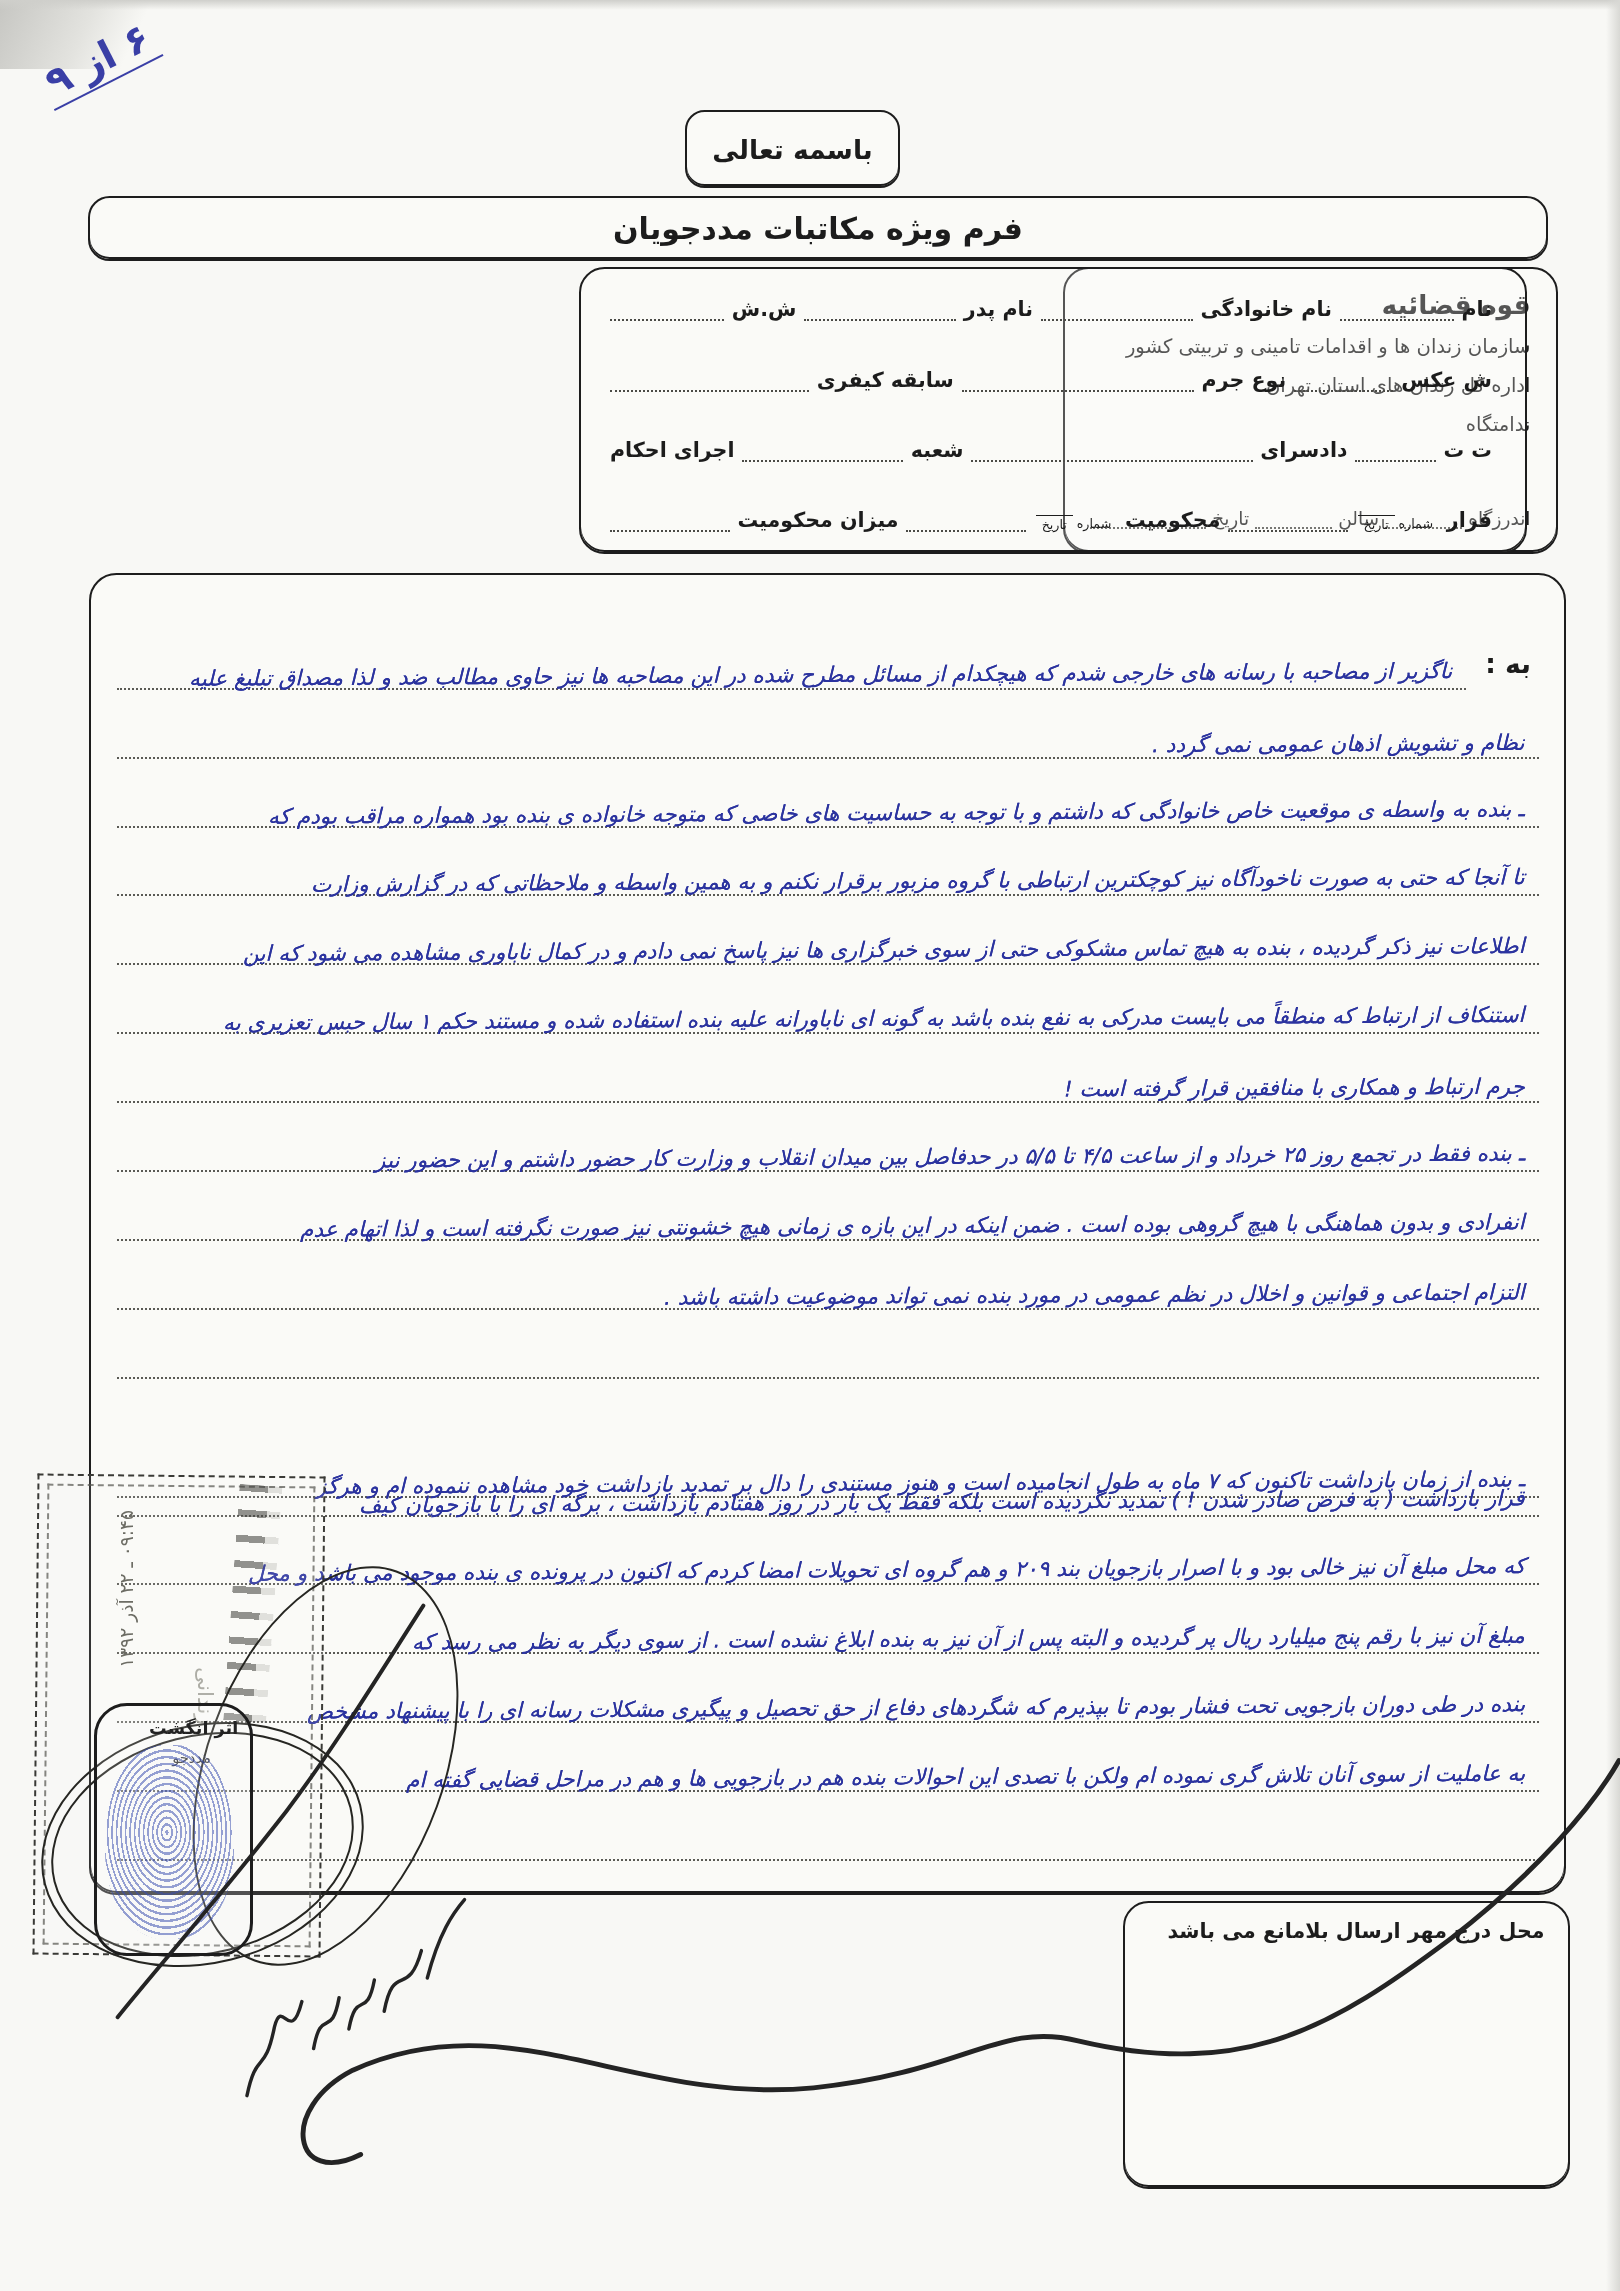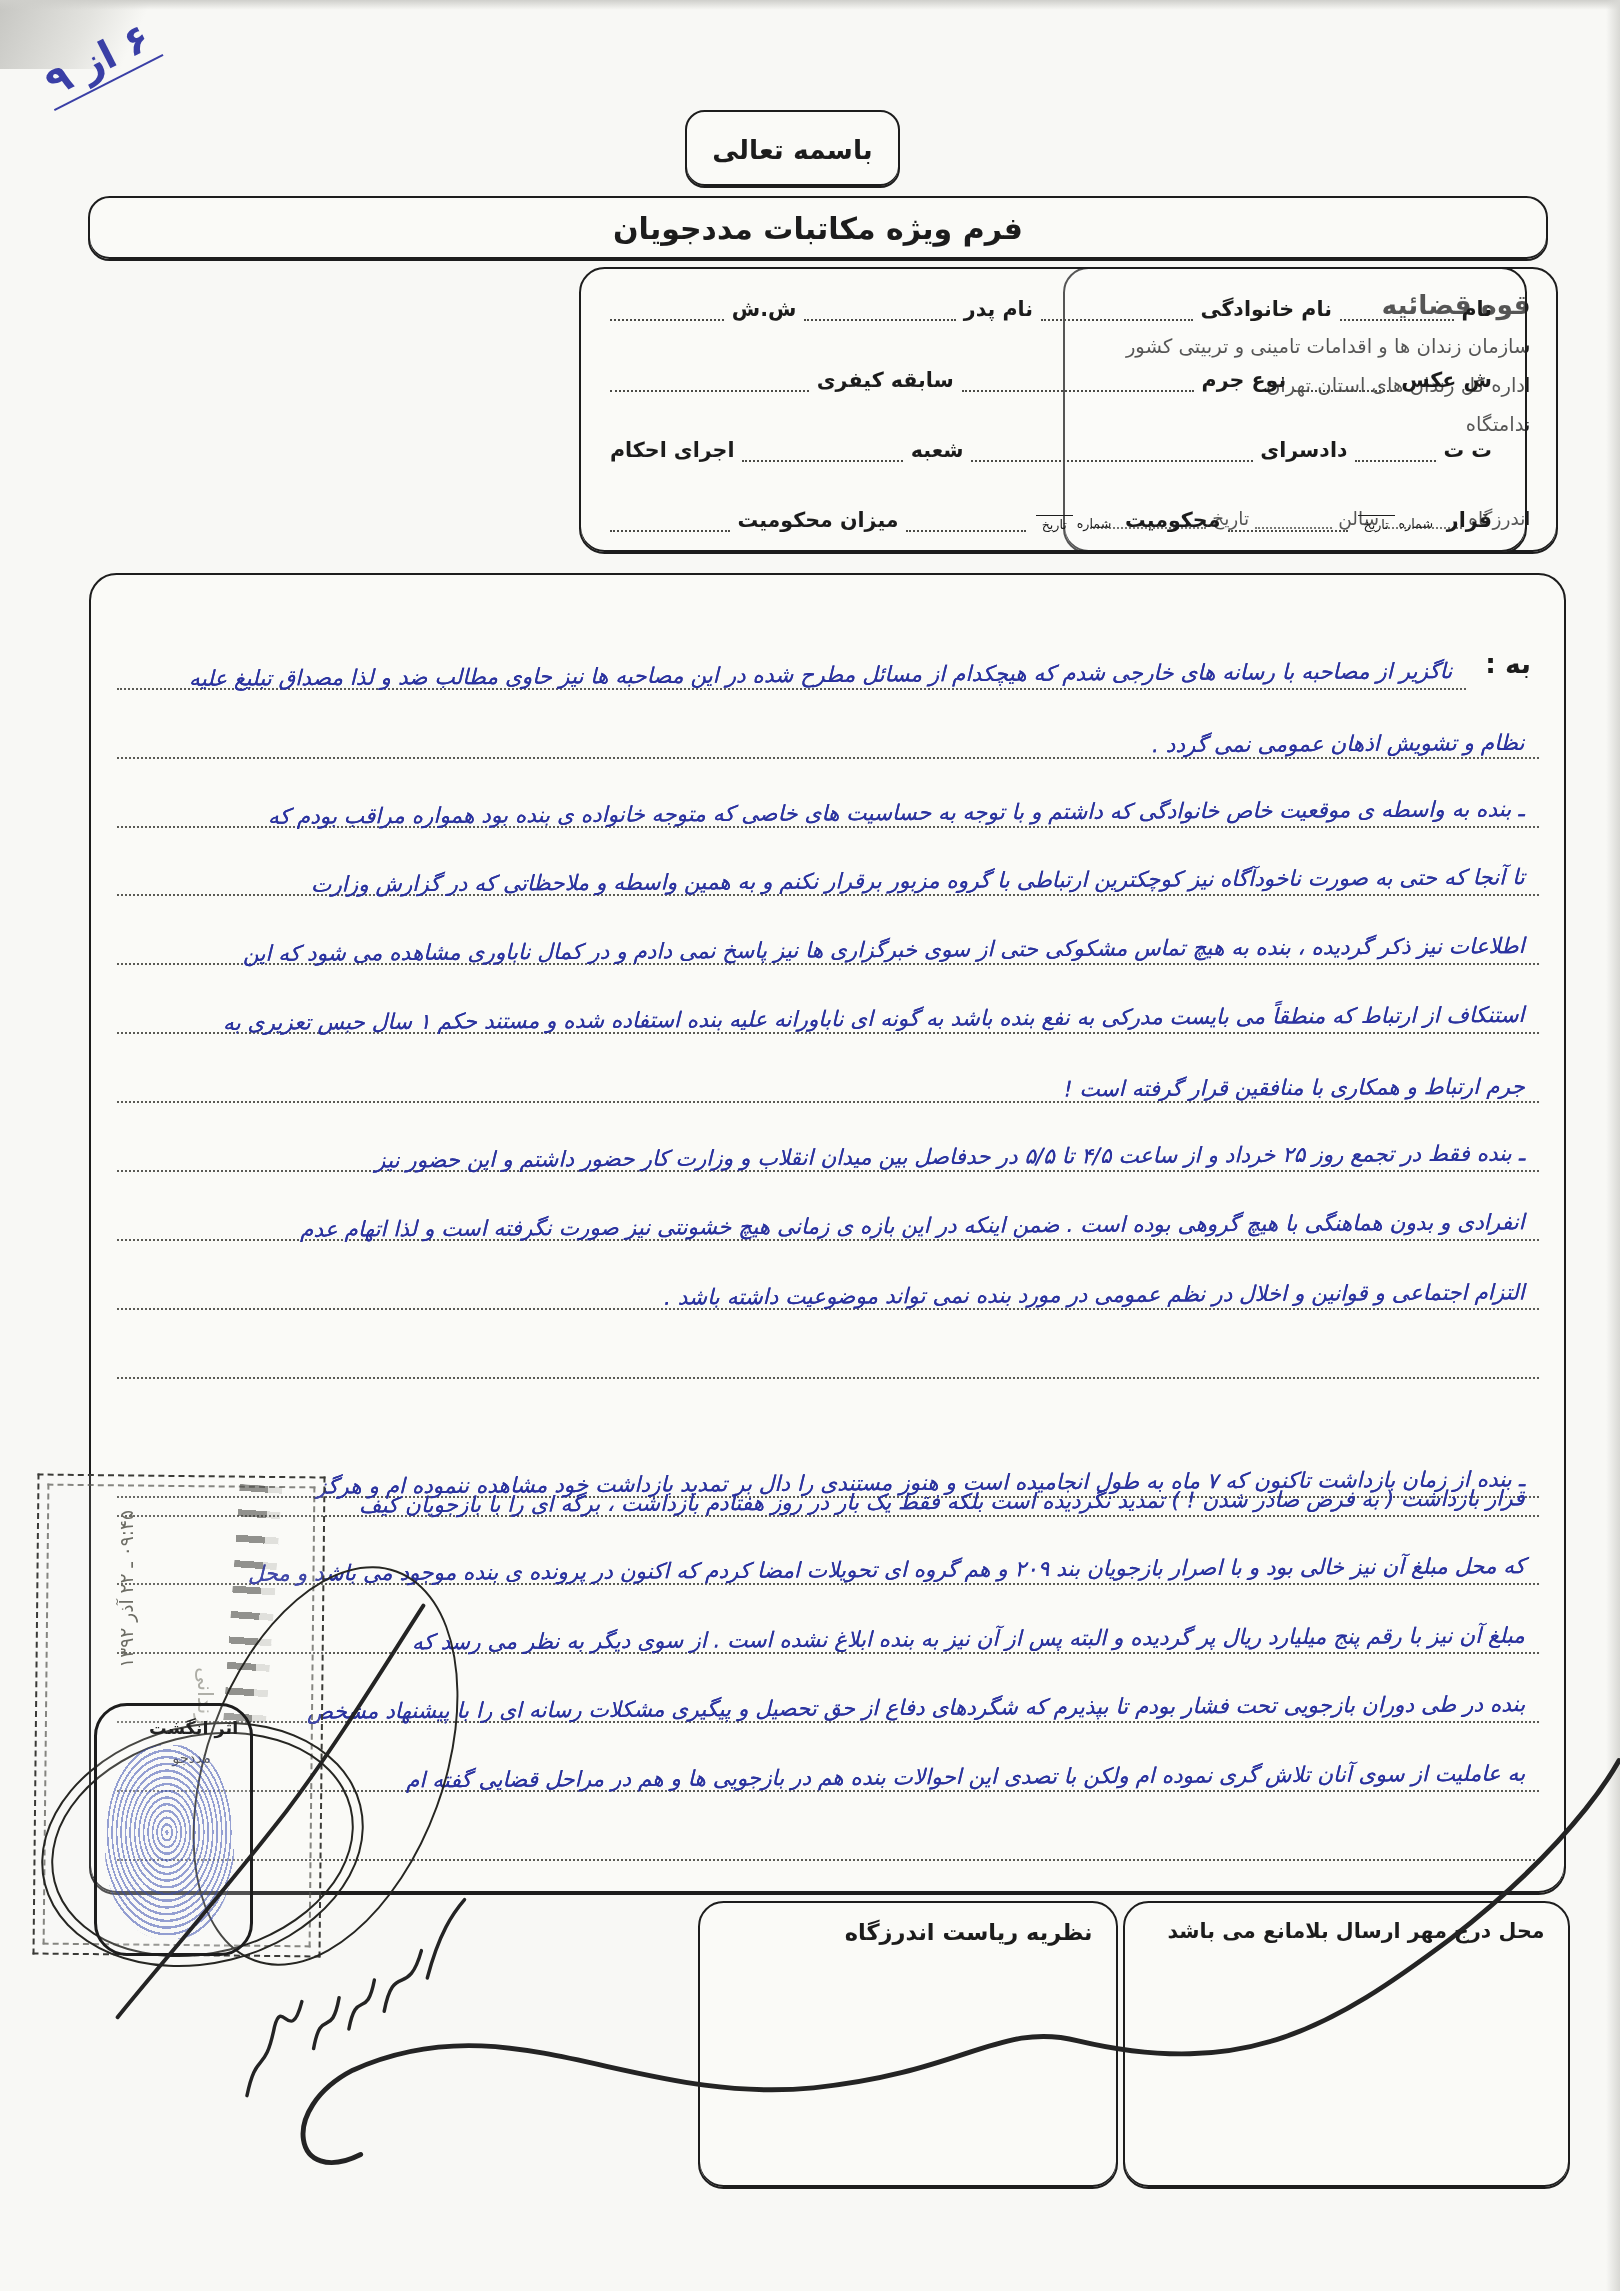--- a/index.html
+++ b/index.html
@@ -224,23 +224,20 @@
   <div class="stamp-word">زندانی</div>
   <div class="stamp-glyphs"></div>
   <div class="oval1"></div>
   <div class="oval2"></div>
   <div class="fp-box">
     <div class="fp-label">اثر انگشت</div>
     <div class="fp-sub">مددجو</div>
     <div class="fp-print"></div>
   </div>
 
-  <div class="fbox footbox fb2">
-    <div class="fb-label">نظریه ریاست اندرزگاه</div>
-  </div>
   <div class="fbox footbox fb3">
     <div class="fb-label">محل درج مهر ارسال بلامانع می باشد</div>
   </div>
 
   <svg class="overlay" width="1620" height="2292" viewBox="0 0 1653 2338">
     <g fill="none" stroke="#242424" stroke-linecap="round">
 
       <path stroke-width="5" d="M 368 2198 C 300 2232 283 2152 360 2112 C 520 2040 645 2148 830 2130 C 985 2114 1020 2062 1100 2082 C 1270 2122 1360 2068 1480 1978 C 1568 1910 1626 1842 1652 1796"></path>
 
       <path stroke-width="4" d="M 120 2058 C 150 2020 222 1938 292 1848 C 342 1782 392 1700 432 1638"></path>

